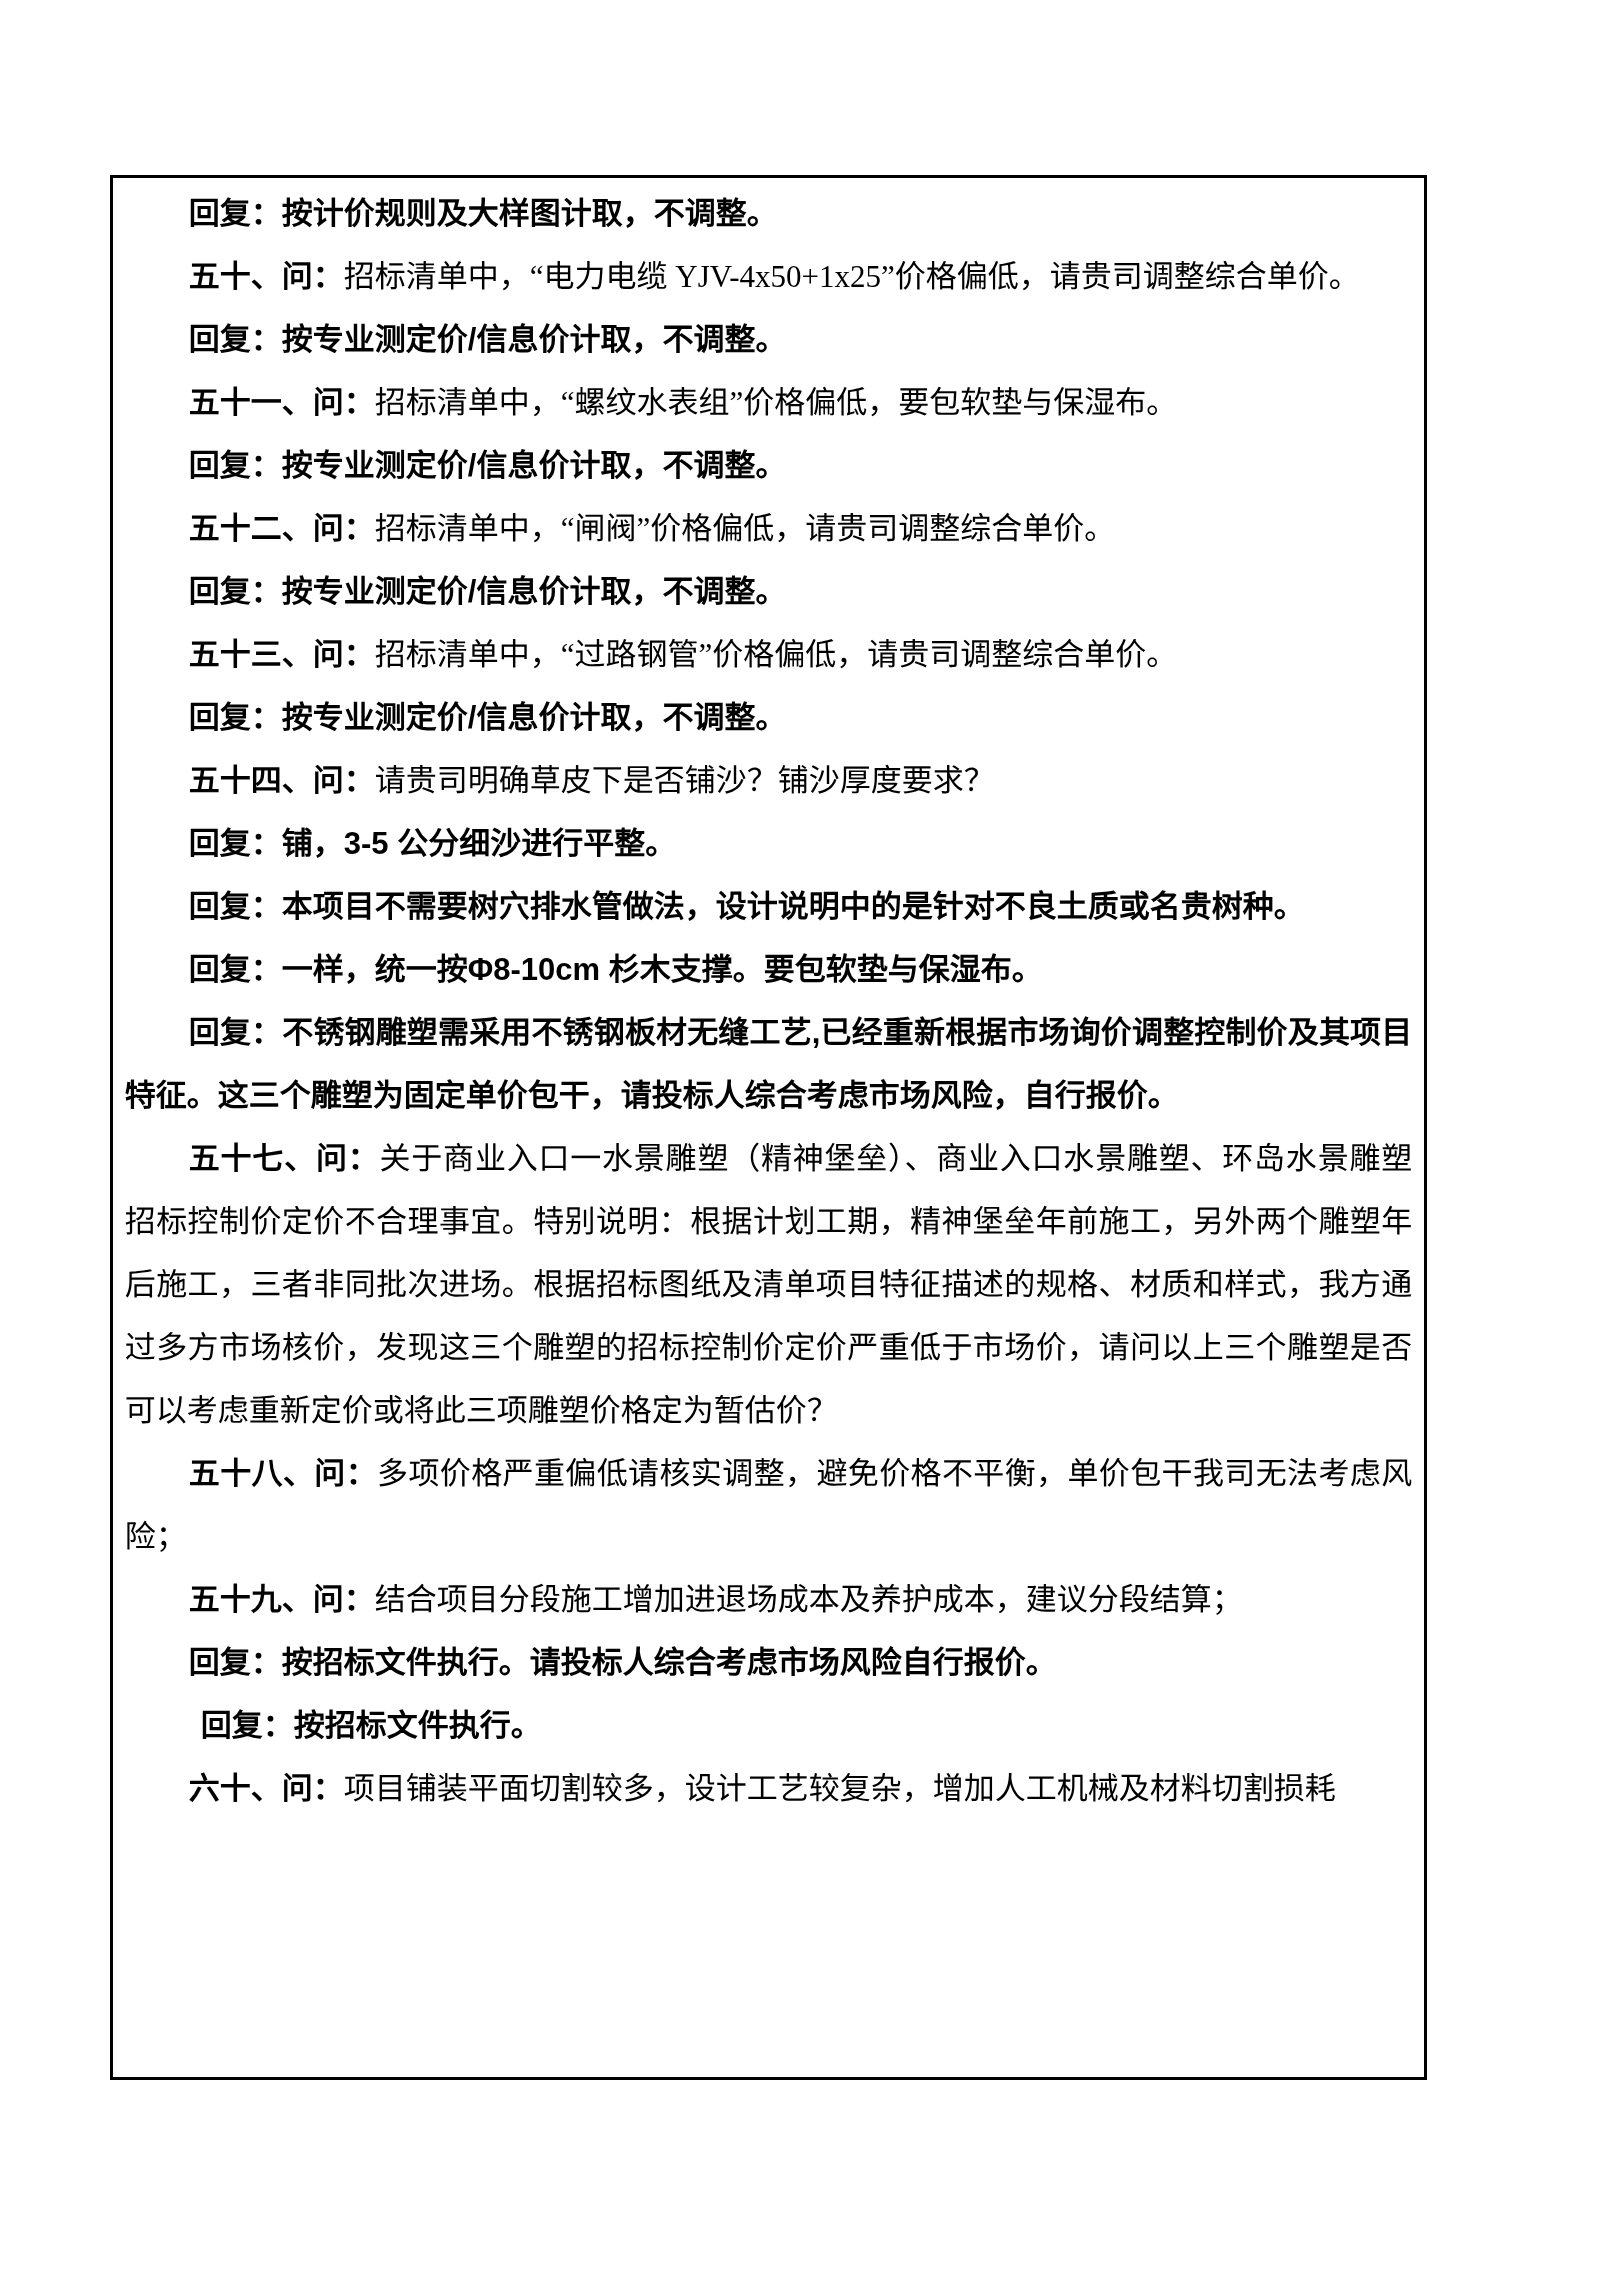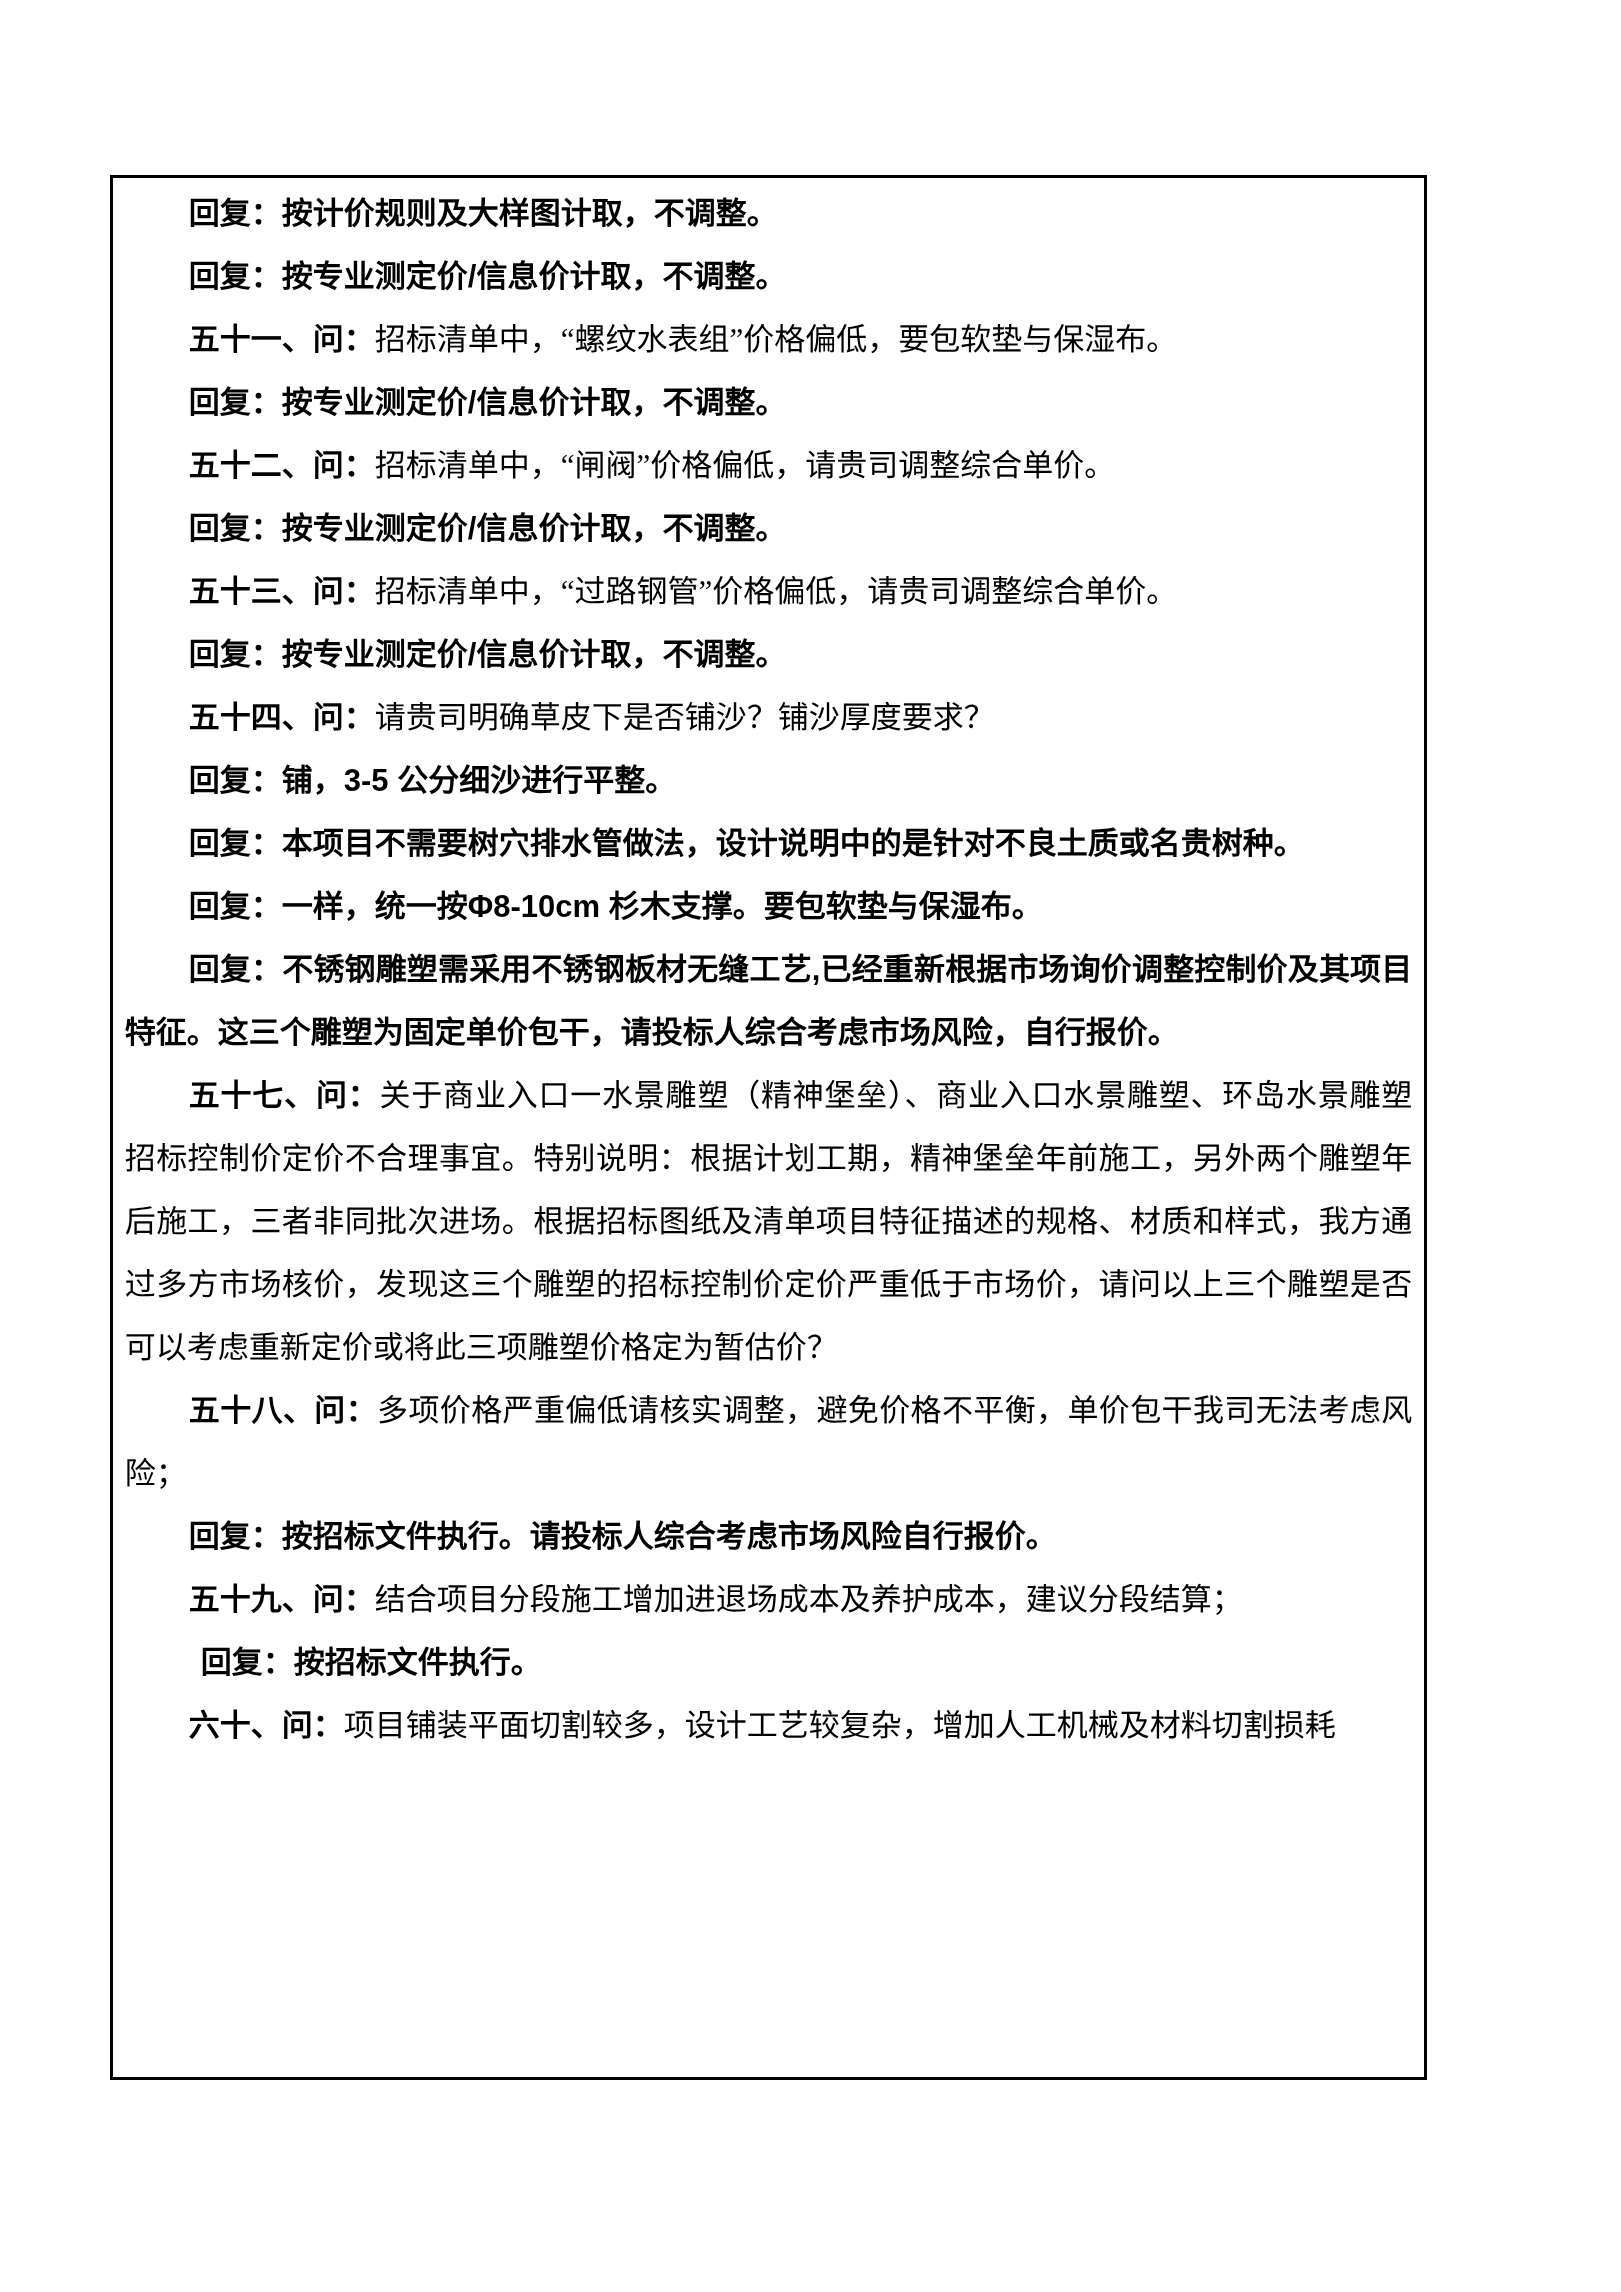--- a/index.html
+++ b/index.html
@@ -47,33 +47,34 @@
   .para.indent-plus {
     text-indent: 76px;
   }
 </style>
 </head>
 <body>
 
 <div class="page">
   <div class="qa-cell" id="qa-cell">
       <p class="para reply"><span class="lead">回复：</span><span class="body">按计价规则及大样图计取，不调整。</span></p>
+      <p class="para question"><span class="lead">五十、问：</span><span class="body">招标清单中，“电力电缆 YJV-4x50+1x25”价格偏低，请贵司调整综合单价。</span></p>
       <p class="para reply"><span class="lead">回复：</span><span class="body">按专业测定价/信息价计取，不调整。</span></p>
       <p class="para question"><span class="lead">五十一、问：</span><span class="body">招标清单中，“螺纹水表组”价格偏低，要包软垫与保湿布。</span></p>
       <p class="para reply"><span class="lead">回复：</span><span class="body">按专业测定价/信息价计取，不调整。</span></p>
       <p class="para question"><span class="lead">五十二、问：</span><span class="body">招标清单中，“闸阀”价格偏低，请贵司调整综合单价。</span></p>
       <p class="para reply"><span class="lead">回复：</span><span class="body">按专业测定价/信息价计取，不调整。</span></p>
       <p class="para question"><span class="lead">五十三、问：</span><span class="body">招标清单中，“过路钢管”价格偏低，请贵司调整综合单价。</span></p>
       <p class="para reply"><span class="lead">回复：</span><span class="body">按专业测定价/信息价计取，不调整。</span></p>
       <p class="para question"><span class="lead">五十四、问：</span><span class="body">请贵司明确草皮下是否铺沙？铺沙厚度要求？</span></p>
       <p class="para reply"><span class="lead">回复：</span><span class="body">铺，3-5 公分细沙进行平整。</span></p>
       <p class="para reply"><span class="lead">回复：</span><span class="body">本项目不需要树穴排水管做法，设计说明中的是针对不良土质或名贵树种。</span></p>
       <p class="para reply"><span class="lead">回复：</span><span class="body">一样，统一按Φ8-10cm 杉木支撑。要包软垫与保湿布。</span></p>
       <p class="para reply"><span class="lead">回复：</span><span class="body">不锈钢雕塑需采用不锈钢板材无缝工艺,已经重新根据市场询价调整控制价及其项目特征。这三个雕塑为固定单价包干，请投标人综合考虑市场风险，自行报价。</span></p>
       <p class="para question"><span class="lead">五十七、问：</span><span class="body">关于商业入口一水景雕塑（精神堡垒）、商业入口水景雕塑、环岛水景雕塑招标控制价定价不合理事宜。特别说明：根据计划工期，精神堡垒年前施工，另外两个雕塑年后施工，三者非同批次进场。根据招标图纸及清单项目特征描述的规格、材质和样式，我方通过多方市场核价，发现这三个雕塑的招标控制价定价严重低于市场价，请问以上三个雕塑是否可以考虑重新定价或将此三项雕塑价格定为暂估价？</span></p>
       <p class="para question"><span class="lead">五十八、问：</span><span class="body">多项价格严重偏低请核实调整，避免价格不平衡，单价包干我司无法考虑风险；</span></p>
+      <p class="para question"><span class="lead">五十九、问：</span><span class="body">结合项目分段施工增加进退场成本及养护成本，建议分段结算；</span></p>
       <p class="para reply"><span class="lead">回复：</span><span class="body">按招标文件执行。请投标人综合考虑市场风险自行报价。</span></p>
-      <p class="para question"><span class="lead">五十九、问：</span><span class="body">结合项目分段施工增加进退场成本及养护成本，建议分段结算；</span></p>
       <p class="para reply indent-plus"><span class="lead">回复：</span><span class="body">按招标文件执行。</span></p>
       <p class="para question"><span class="lead">六十、问：</span><span class="body">项目铺装平面切割较多，设计工艺较复杂，增加人工机械及材料切割损耗</span></p>
     </div>
 </div>
 
 
 </body></html>

